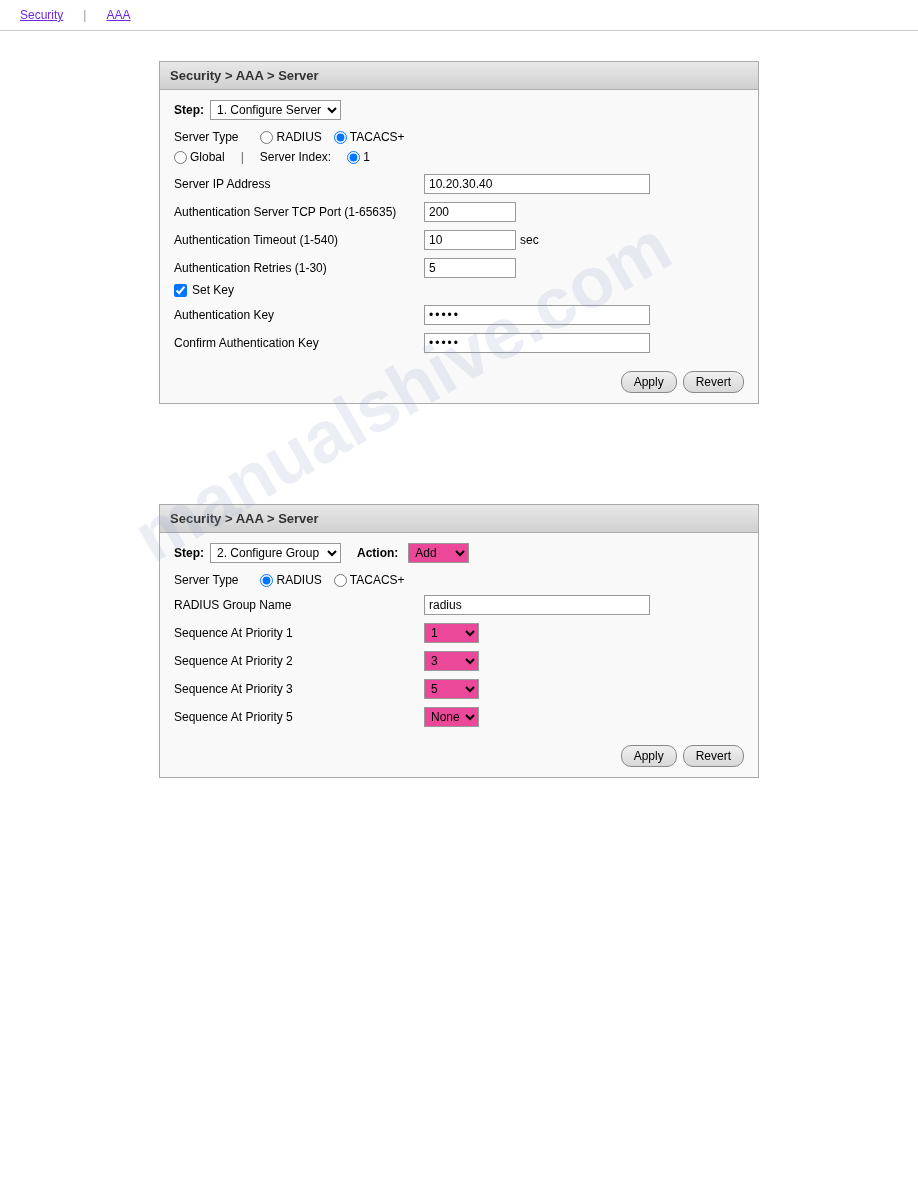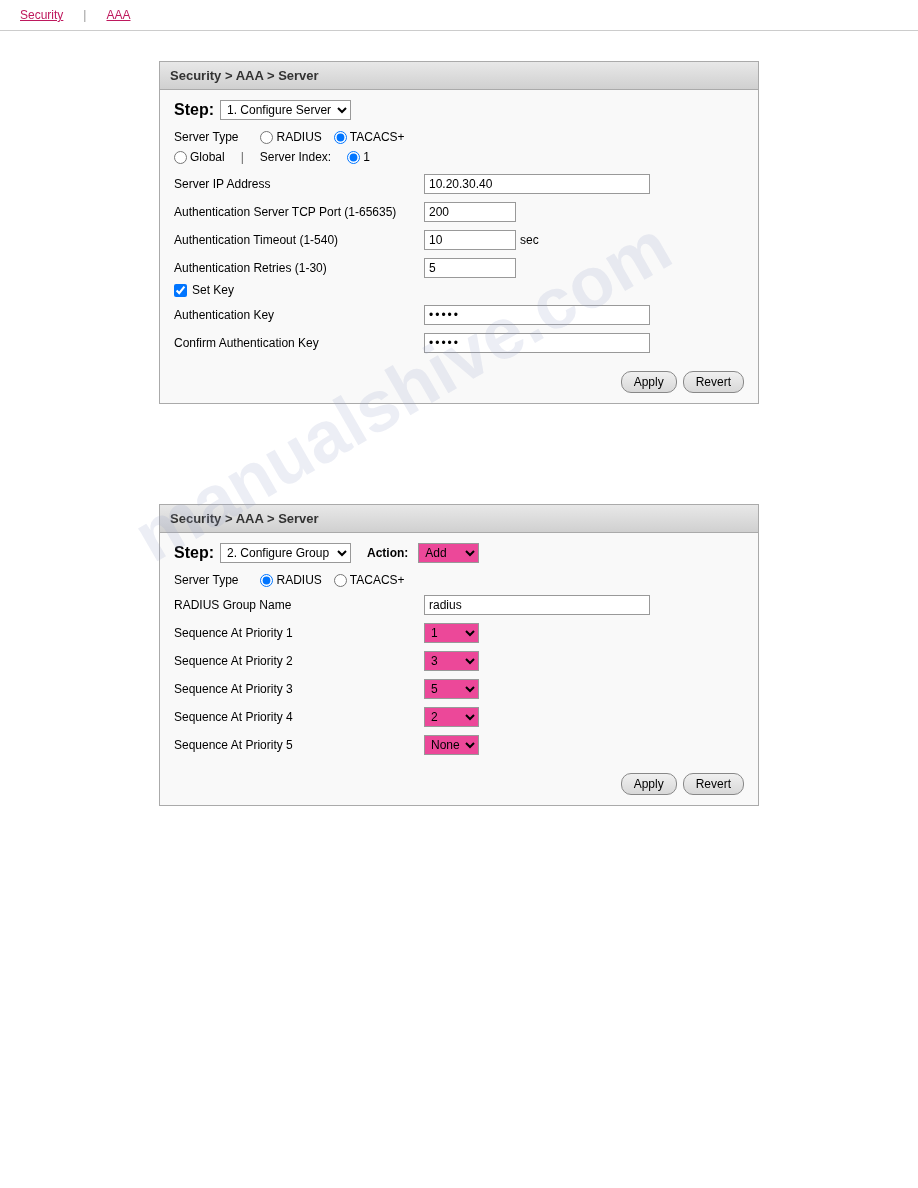--- a/index.html
+++ b/index.html
@@ -32,21 +32,21 @@
     
     .top-nav {
       padding: 8px 20px;
       border-bottom: 1px solid #cccccc;
       display: flex;
       align-items: center;
       gap: 20px;
     }
     .top-nav-link {
       font-size: 12px;
-      color: #be185d;
+      color: #6d28d9;
       text-decoration: underline;
       cursor: pointer;
     }
     .top-nav-divider {
       color: #999;
     }
 
     
     .panel-container {
       margin: 30px auto;
@@ -70,21 +70,21 @@
     }
 
     
     .step-row {
       display: flex;
       align-items: center;
       gap: 6px;
       margin-bottom: 10px;
     }
     .step-label {
-      font-size: 16px;
+      font-size: 12px;
       font-weight: bold;
     }
     select.step-select {
       font-size: 12px;
       padding: 1px 2px;
       border: 1px solid #999;
       background: #fff;
     }
 
     
@@ -332,31 +332,20 @@
       <select class="action-select">
         <option>None</option>
         <option>1</option>
         <option>2</option>
         <option>3</option>
         <option>4</option>
         <option selected="">5</option>
       </select>
     </div>
 
-    <div class="form-row">
-      <span class="form-label">Sequence At Priority 4</span>
-      <select class="action-select">
-        <option>None</option>
-        <option>1</option>
-        <option selected="">2</option>
-        <option>3</option>
-        <option>4</option>
-        <option>5</option>
-      </select>
-    </div>
 
     <div class="form-row">
       <span class="form-label">Sequence At Priority 5</span>
       <select class="action-select">
         <option selected="">None</option>
         <option>1</option>
         <option>2</option>
         <option>3</option>
         <option>4</option>
         <option>5</option>

